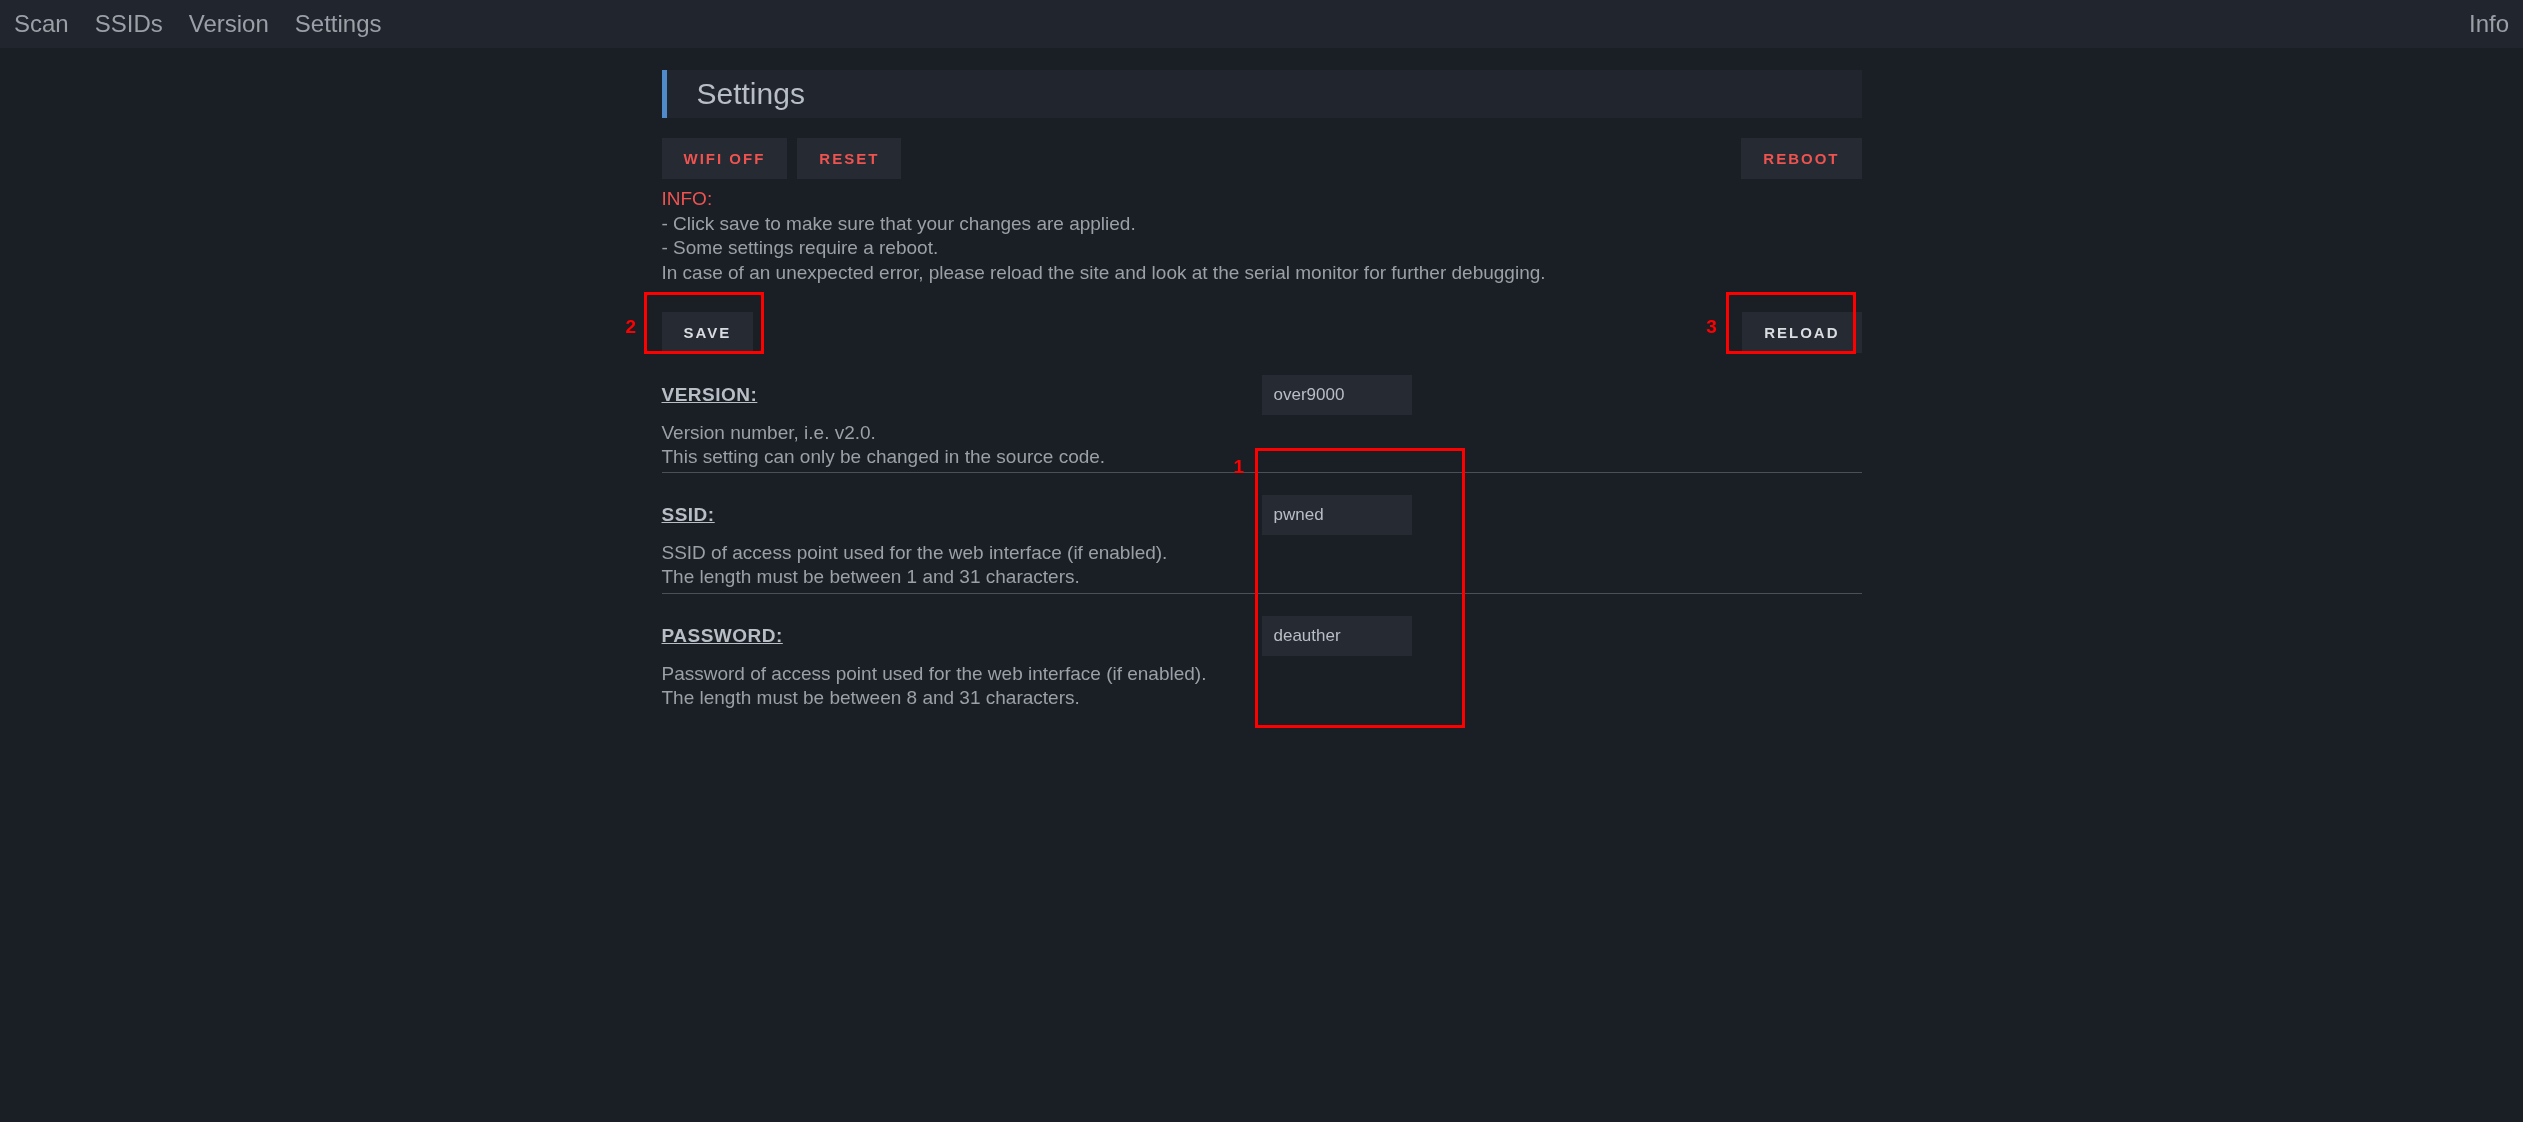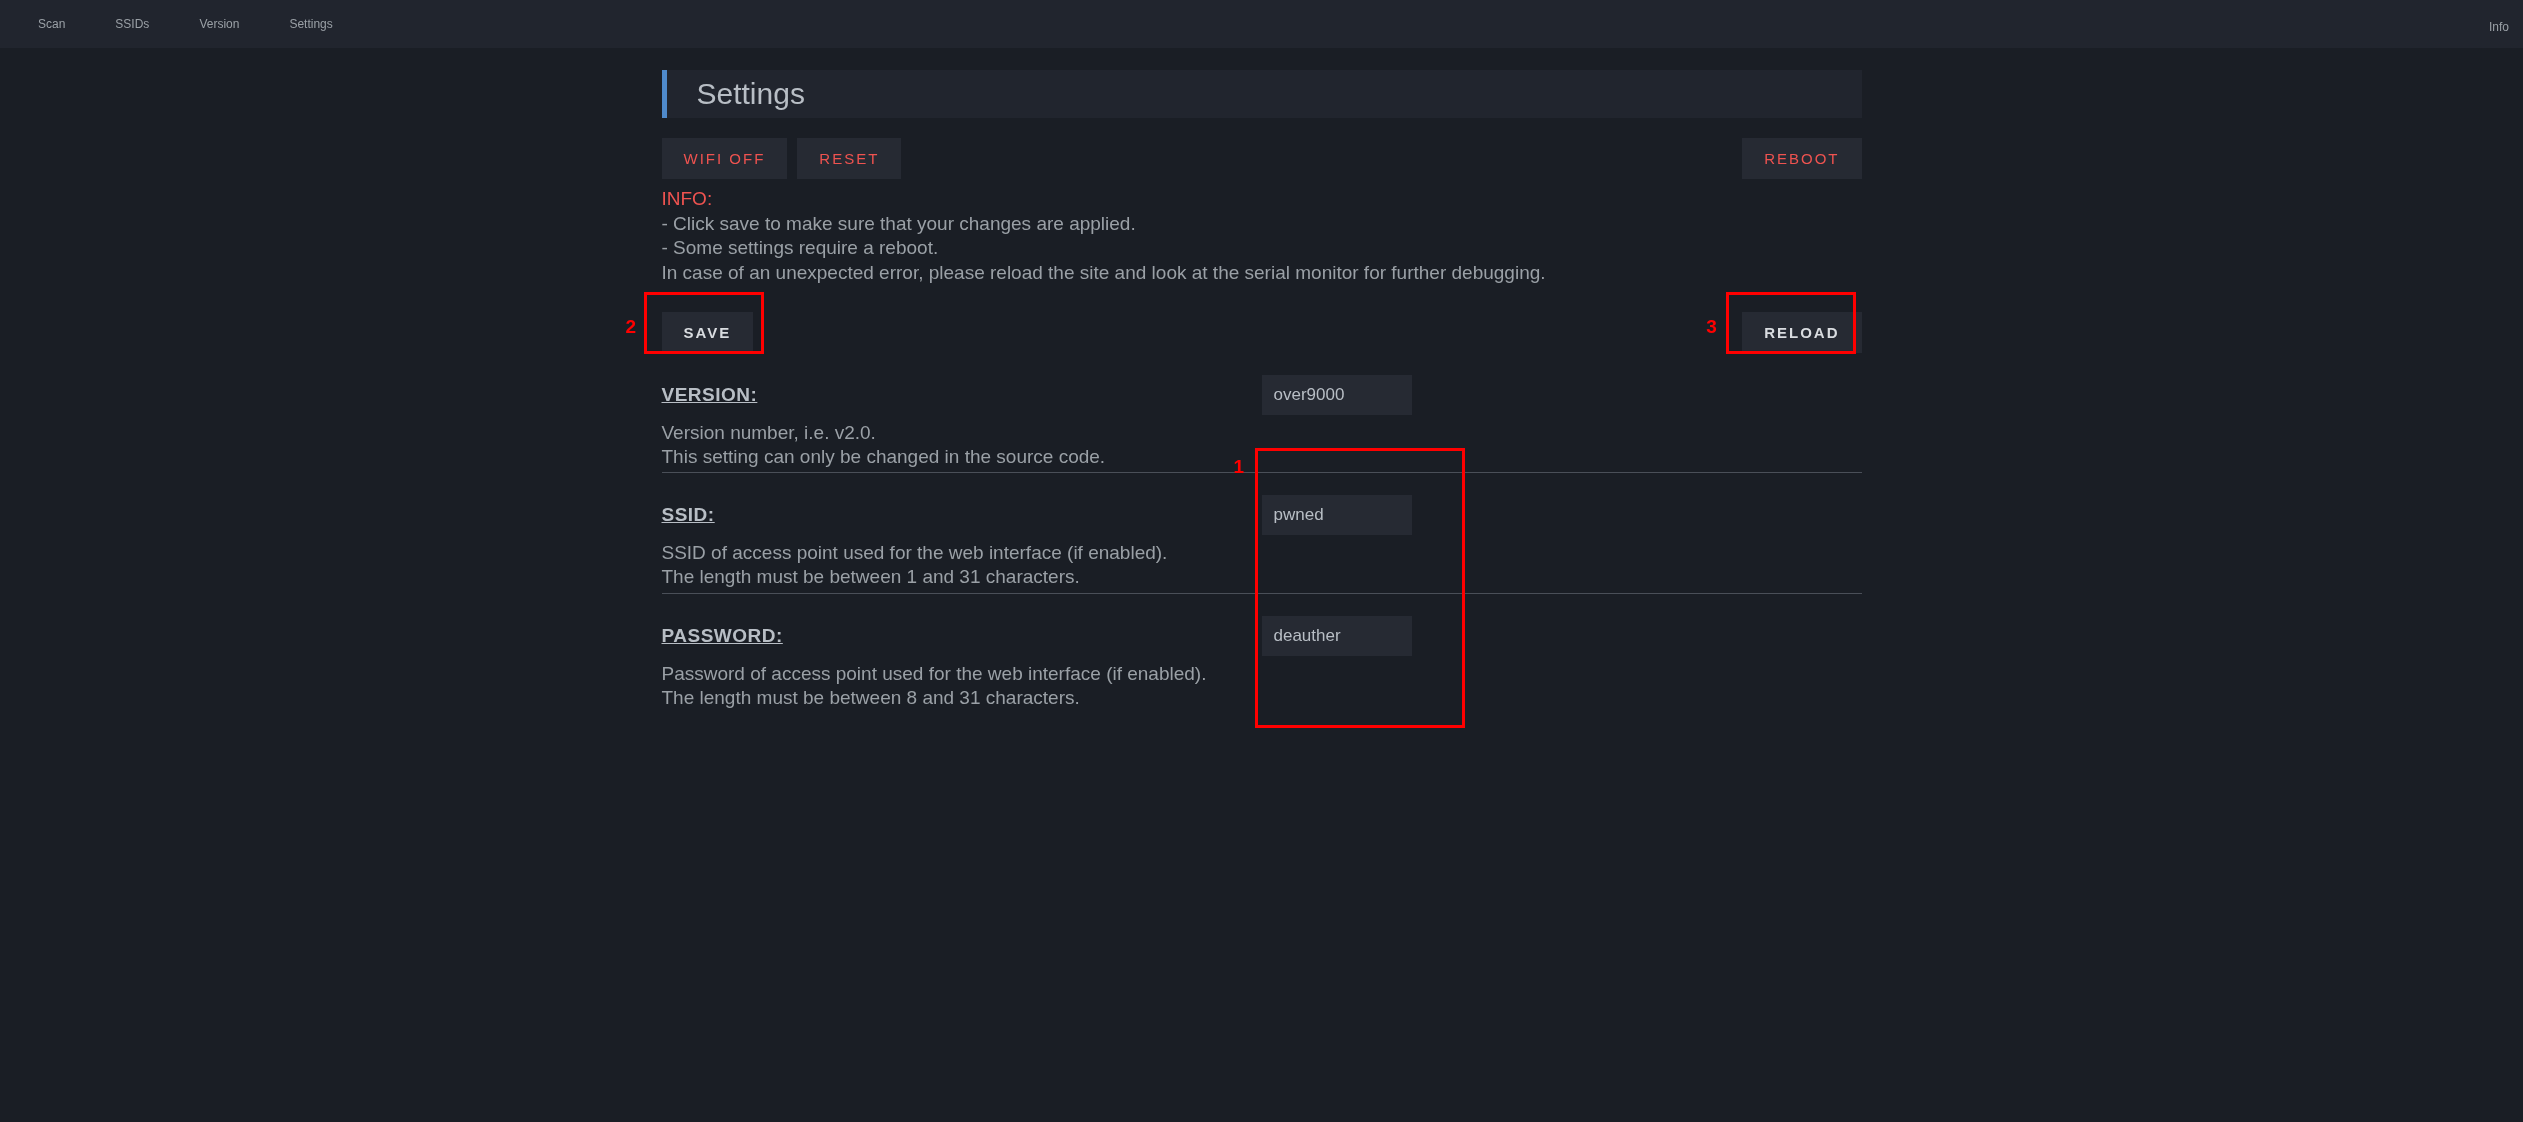--- a/index.html
+++ b/index.html
@@ -26,23 +26,22 @@
     align-items: center;
     justify-content: space-between;
     padding: 0 14px;
   }
   .nav-left {
     display: flex;
     gap: 26px;
   }
   .nav-link {
     color: #9aa0a6;
-    font-size: 12px;
+    font-size: 24px;
     cursor: pointer;
-    margin-left: 24px;
   }
   .nav-right .nav-link {
     color: #9aa0a6;
   }
 
   
   .wrapper {
     width: 1200px;
     margin: 22px auto 0 auto;
     position: relative;
@@ -80,21 +79,21 @@
     color: #d5d9de;
     font-size: 15px;
     font-weight: 600;
     letter-spacing: 2px;
     padding: 12px 22px;
     cursor: pointer;
     text-transform: uppercase;
   }
   .btn.red {
     color: #ef5350;
-    font-weight: 400;
+    font-weight: 700;
   }
   .btn.white {
     color: #d9dce0;
     margin-top: 10px;
   }
 
   
   .info-block {
     margin-top: 8px;
     font-size: 19px;

